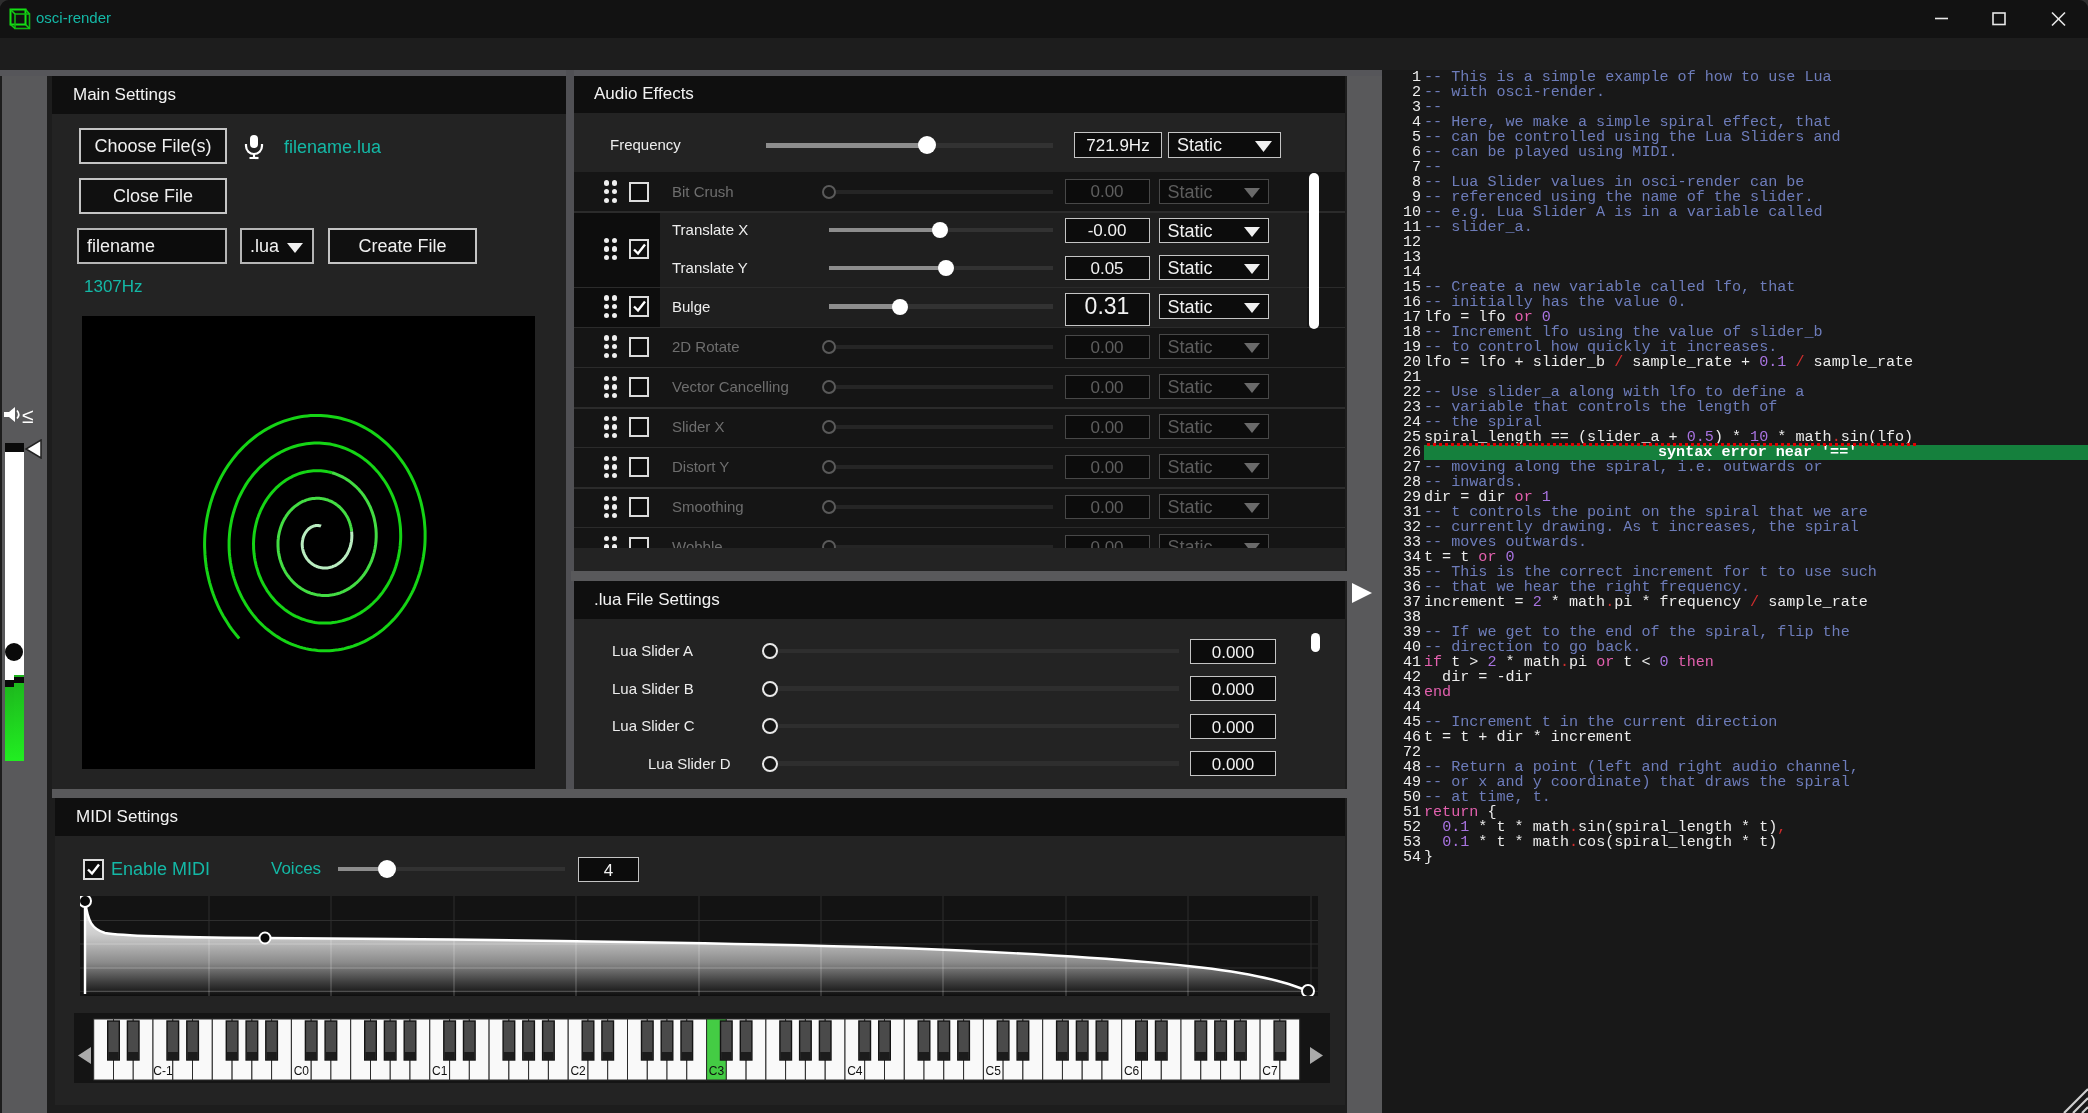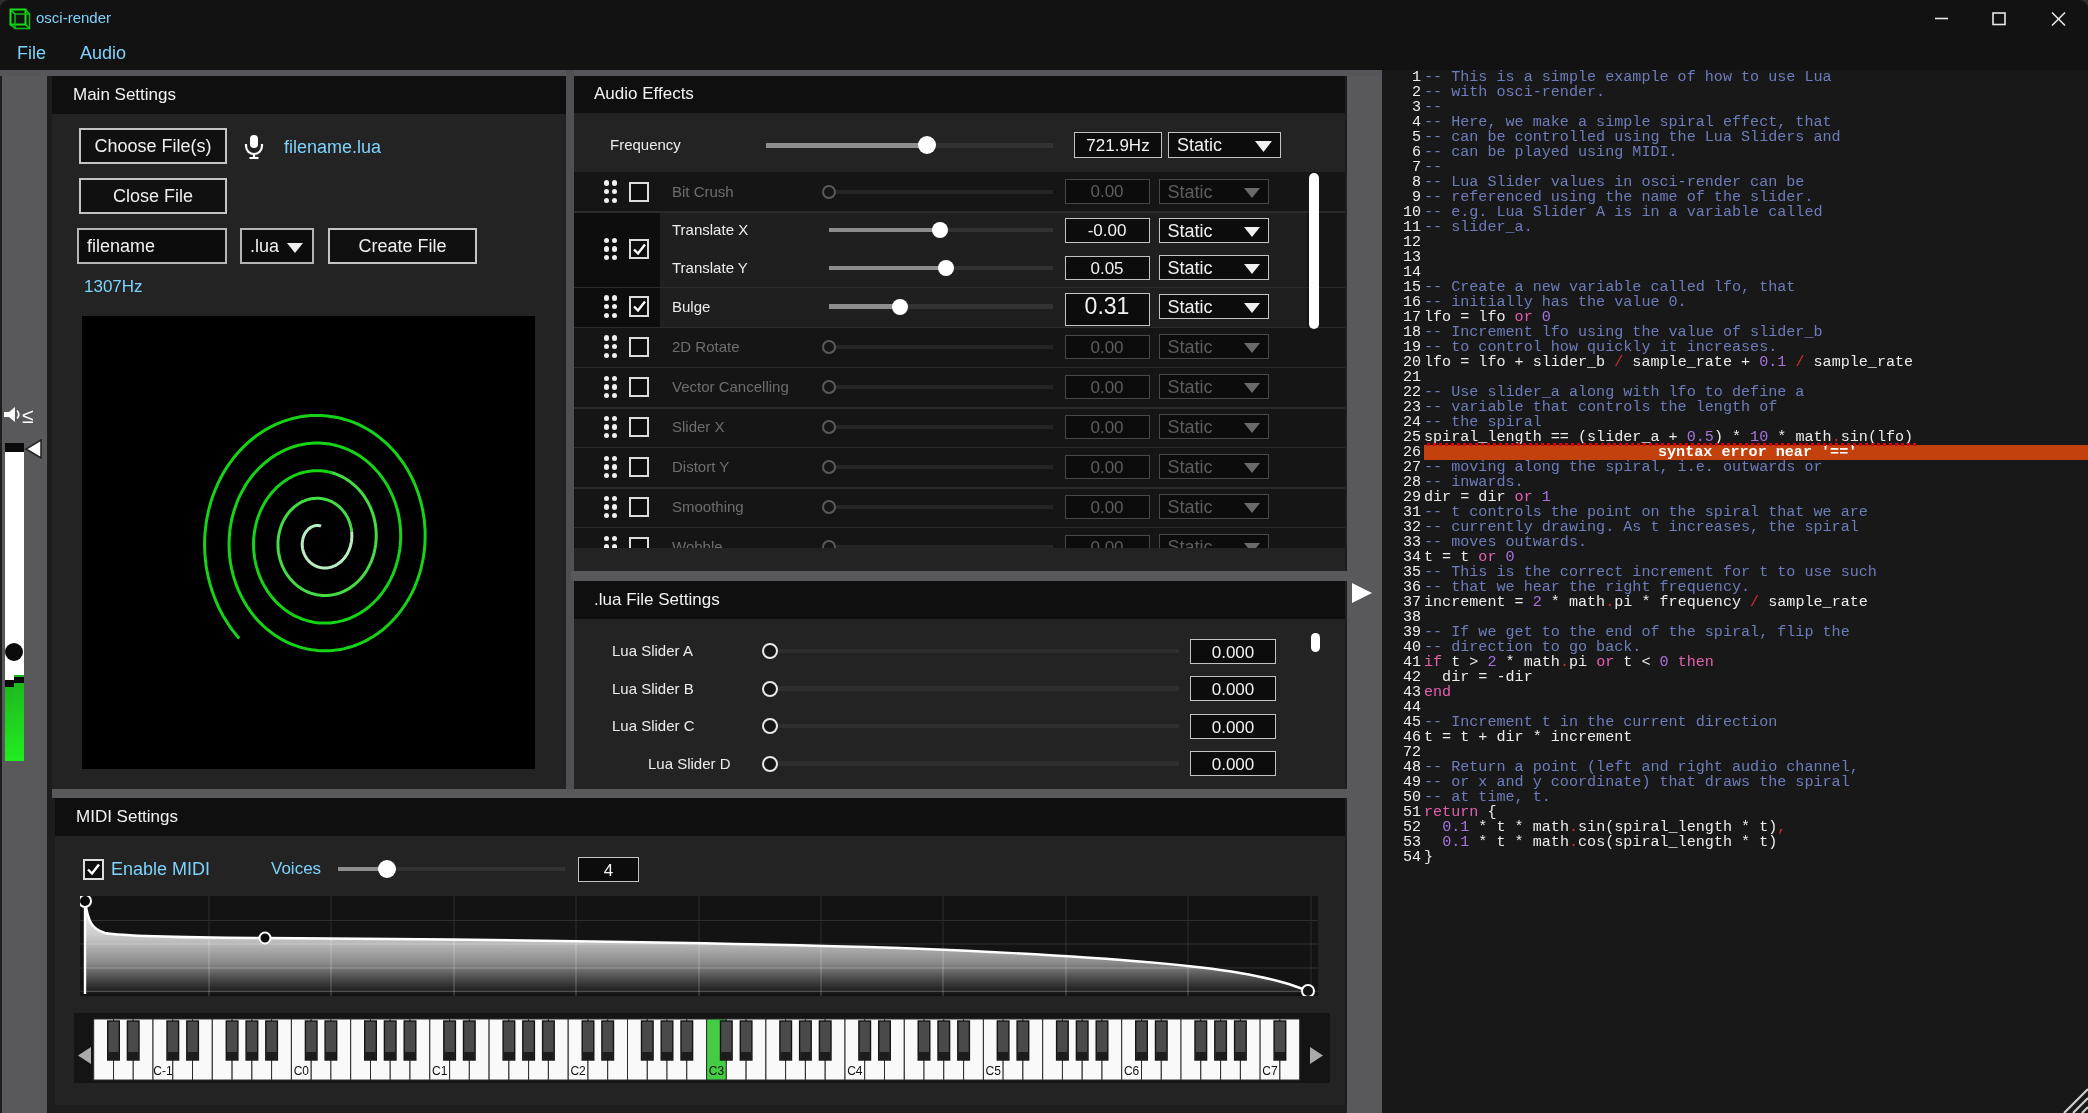--- a/index.html
+++ b/index.html
@@ -4,39 +4,39 @@
 html,body{width:2088px;height:1113px;overflow:hidden;background:#2e2e2e}
 body{font-family:"Liberation Sans",sans-serif;position:relative}
 #win{position:absolute;inset:0;background:#1d1d1d;border-radius:9px 9px 0 0;overflow:hidden}
 .abs{position:absolute}
 #titlebar{position:absolute;left:0;top:0;width:2088px;height:38px;background:#121212}
 #menubar{position:absolute;left:0;top:38px;width:2088px;height:32px;background:#121212}
 .panel{position:absolute;background:#232323}
 .phead{position:absolute;left:0;top:0;right:0;height:38px;background:#0f0f0f;color:#f2f2f2;font-size:17px;line-height:38px;padding-left:21px}
 .btn{position:absolute;background:#101010;border:2px solid #c4c4c4;color:#f0f0f0;font-size:18px;text-align:center}
 .inp{position:absolute;background:#0c0c0c;border:2px solid #b5b5b5;color:#f0f0f0;font-size:18px;padding-left:8px}
-.lbl{position:absolute;color:#7dd3fc}
+.lbl{position:absolute;color:#14b8a6}
 .flbl{position:absolute;font-size:15px;color:#ededed;height:20px;line-height:20px}
 .flbl.dis{color:#6e6e6e}
 .dot{position:absolute;width:5.4px;height:5.4px;border-radius:50%}
 .cb{position:absolute;width:20.5px;height:20.5px;background:#0d0d0d;border:2px solid #dcdcdc}
 .cb svg{position:absolute;left:-2px;top:-2px}
 .tr{position:absolute}
 .th{position:absolute;border-radius:50%}
 .vb{position:absolute;background:#0c0c0c;border:1.5px solid #c4c4c4;color:#f2f2f2;text-align:center}
 .vb.dis{border-color:#484848;color:#5e5e5e}
 .dd{position:absolute;background:#0c0c0c;border:1.5px solid #c4c4c4;color:#f2f2f2;padding-left:8px}
 .dd.dis{border-color:#484848;color:#5e5e5e}
 .sep{position:absolute;height:1.5px;background:#2b2b2b}
 #editor{position:absolute;left:1382px;top:70px;width:706px;height:1043px;background:#181818;font-family:"Liberation Mono",monospace;font-size:15.1px}
 .cl{position:relative;height:15px;line-height:15px;white-space:pre;color:#ececec}
 .cl em{font-style:normal;display:inline-block;width:42px;text-align:right;padding-right:3px;color:#f0f0f0;background:#181818;position:relative;z-index:2}
 .cl i{font-style:normal}
 .cl .c{color:#6d7cba}.cl .k{color:#e260ae}.cl .n{color:#a873e0}.cl .r{color:#cf2d2d}
-.cl.err{background:#c2410c}
+.cl.err{background:#15803d}
 .errtxt{color:#fff;font-weight:bold;position:absolute;left:276px}
 .sq{}
 #squig{position:absolute;left:1427px;top:442.5px;width:489px;height:3px;background:repeating-linear-gradient(90deg,#e00000 0 3px,transparent 3px 6px)}
 </style></head>
 <body>
 <div id="win">
 <div id="titlebar">
       <svg width="22" height="22" viewBox="0 0 22 22" style="position:absolute;left:9px;top:8px">
 <rect x="1.5" y="1.5" width="15" height="15" fill="none" stroke="#15e015" stroke-width="2"></rect>
 <rect x="6" y="6" width="14.5" height="14.5" fill="none" stroke="#11b411" stroke-width="1.6"></rect>
@@ -45,24 +45,20 @@
 <line x1="1.5" y1="16.5" x2="6" y2="20.5" stroke="#13cc13" stroke-width="1.6"></line>
 <line x1="16.5" y1="16.5" x2="20.5" y2="20.5" stroke="#13cc13" stroke-width="1.6"></line>
 </svg>
 <span class="lbl" style="left:36px;top:0;height:38px;line-height:36px;font-size:15px">osci-render</span>
 <svg width="180" height="38" viewBox="0 0 180 38" style="position:absolute;right:1px;top:0">
 <line x1="28" y1="18.5" x2="41" y2="18.5" stroke="#e8e8e8" stroke-width="1.6"></line>
 <rect x="86" y="13" width="12" height="11.5" fill="none" stroke="#e8e8e8" stroke-width="1.6"></rect>
 <line x1="145" y1="12.5" x2="158" y2="25.5" stroke="#e8e8e8" stroke-width="1.6"></line>
 <line x1="158" y1="12.5" x2="145" y2="25.5" stroke="#e8e8e8" stroke-width="1.6"></line>
 </svg>
-</div>
-<div id="menubar">
-<span class="lbl" style="left:17px;top:0;height:32px;line-height:30px;font-size:18px">File</span>
-<span class="lbl" style="left:80px;top:0;height:32px;line-height:30px;font-size:18px">Audio</span>
 </div>
 <div class="abs" style="left:2px;top:70px;width:45px;height:1043px;background:#59595b"></div>
 <svg width="47" height="70" viewBox="0 0 47 70" style="position:absolute;left:0;top:400px">
 <path d="M4,12 L9,12 L15,7 L15,22 L9,17 L4,17 Z" fill="#fff"></path>
 <path d="M17,10.5 Q20.5,14.5 17,18.5" fill="none" stroke="#fff" stroke-width="1.7"></path>
 <text x="22" y="23" font-size="21" fill="#fff" font-family="Liberation Sans,sans-serif">≤</text>
 </svg>
 <div class="abs" style="left:4.5px;top:443px;width:19.2px;height:318px;background:#fff"></div>
 <div class="abs" style="left:4.5px;top:443px;width:19.2px;height:9px;background:#0a0a0a"></div>
 <svg width="20" height="20" viewBox="0 0 20 20" style="position:absolute;left:23px;top:439px">

